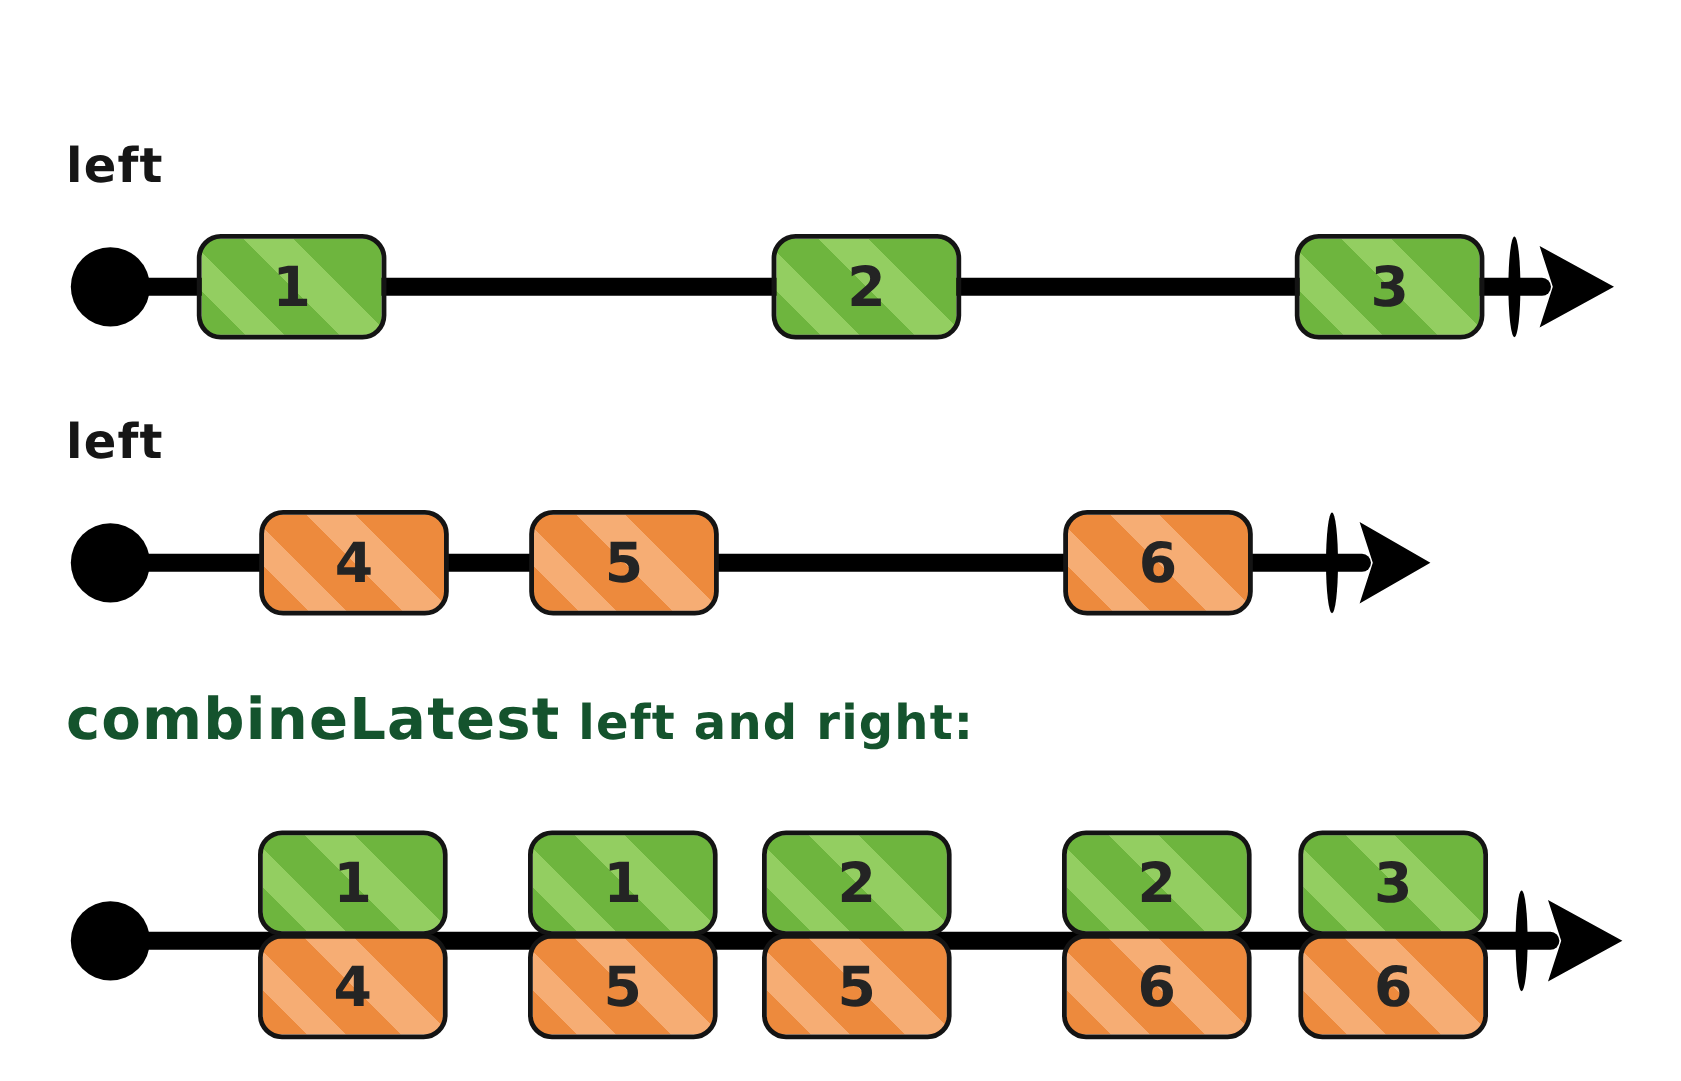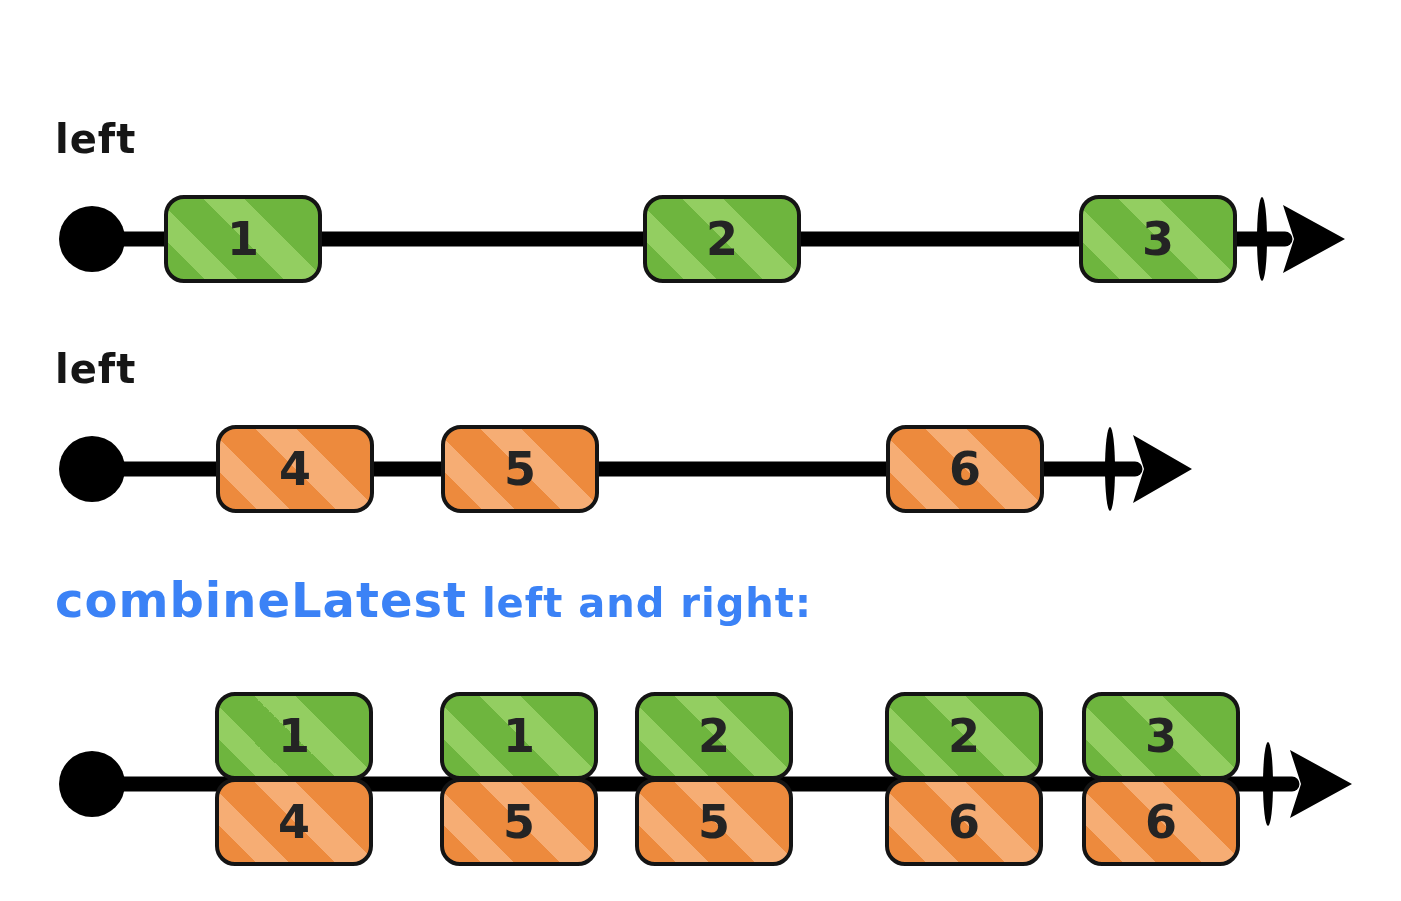--- a/index.html
+++ b/index.html
@@ -4,21 +4,21 @@
 <style>
   html, body { margin:0; padding:0; background:#ffffff; }
   .canvas {
     position:relative; width:1401px; height:901px; background:#ffffff;
     font-family:"DejaVu Sans","Liberation Sans",sans-serif; overflow:hidden;margin-top:24px;
   }
   .stream-label {
     position:absolute; font-size:40px; font-weight:700; color:#161616;
     letter-spacing:1px;
   }
-  .title { position:absolute; left:55px; top:548px; color:#3b82f6; white-space:pre; }
+  .title { position:absolute; left:55px; top:548px; color:#14532d; white-space:pre; }
   .title .op   { font-size:48px; font-weight:800; letter-spacing:1px; }
   .title .desc { font-size:40px; font-weight:700; letter-spacing:1px; }
   .axis { position:absolute; }
   .axis * { fill:#000; stroke:none; }
   .axis .tl-line { stroke:#000; stroke-width:15; stroke-linecap:round; fill:none; }
   .marble {
     position:absolute; width:158px; height:88px; box-sizing:border-box;
     border:4px solid #141414; border-radius:20px;
     display:flex; align-items:center; justify-content:center;
     font-size:46px; font-weight:700; color:#242424;

